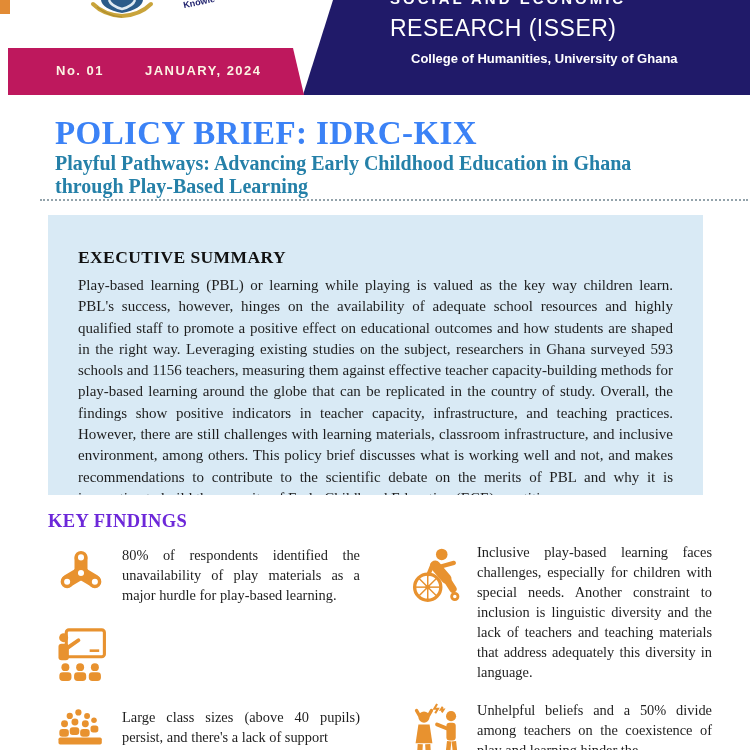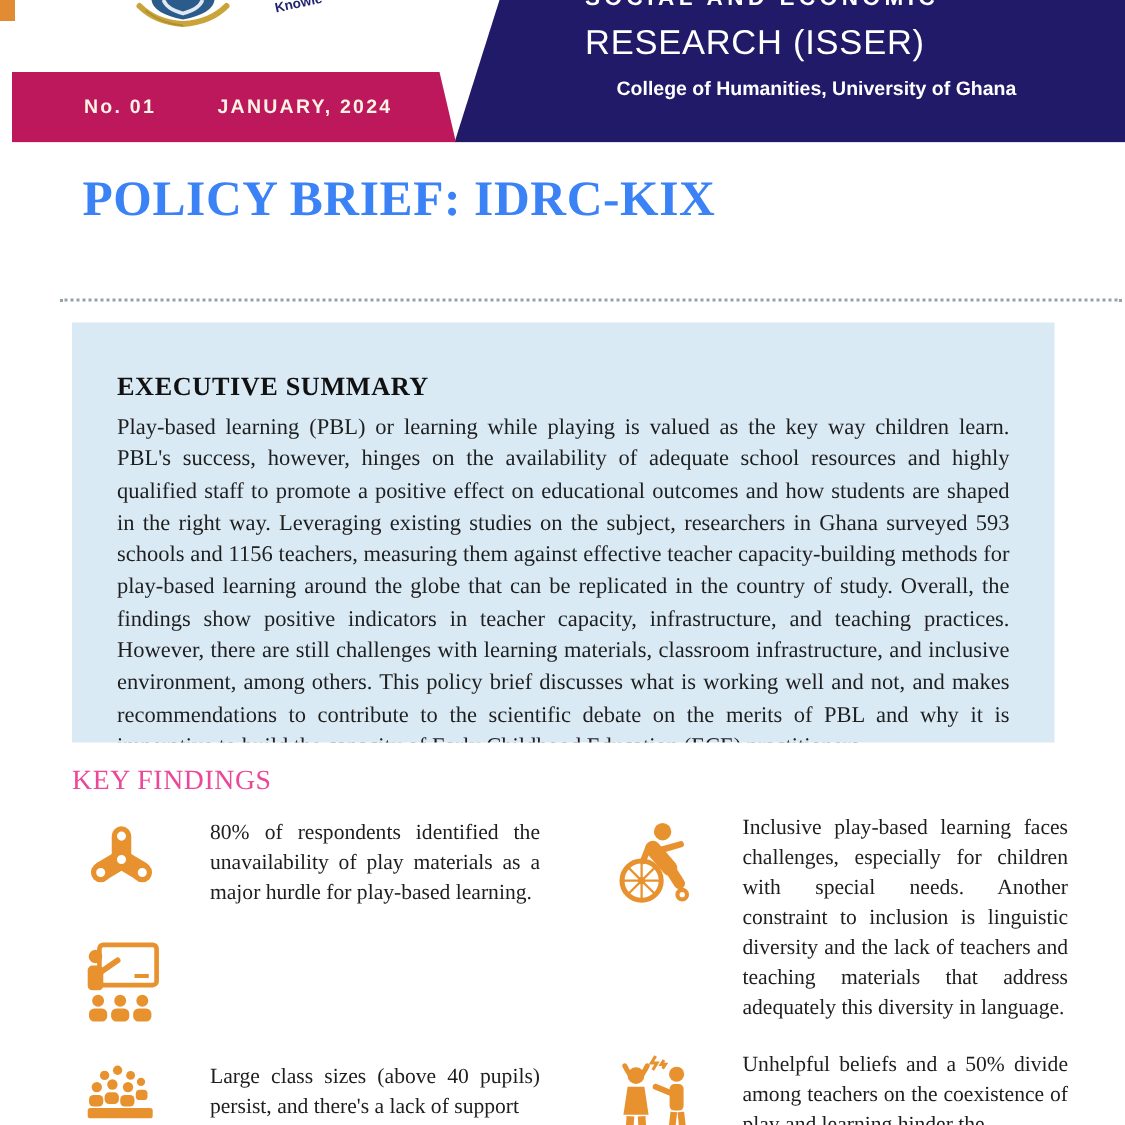--- a/index.html
+++ b/index.html
@@ -43,25 +43,25 @@
   
   .exec-box {
     position:absolute; left:48px; top:215px; width:655px; height:280px; background:#D9EAF5;
     padding:32px 30px; overflow:hidden;
   }
   .exec-heading { font-size:17.5px; font-weight:bold; color:#111; letter-spacing:.4px; }
   .exec-body {
     margin-top:7px; font-size:15px; line-height:21.3px; text-align:justify; color:#1e1e1e;
   }
   
-  .kf-heading { position:absolute; left:48px; top:511px; font-size:18.5px; font-weight:normal; color:#ec4899; letter-spacing:.4px; }
+  .kf-heading { position:absolute; left:48px; top:511px; font-size:18.5px; font-weight:bold; color:#6d28d9; letter-spacing:.4px; }
   .kf-col { position:absolute; display:flex; flex-direction:column; gap:18px; }
   .kf-col.left  { left:55px;  top:545px; width:305px; }
   .kf-col.right { left:410px; top:542px; width:302px; }
-  .kf-item { display:flex; gap:31px; }
+  .kf-item { display:flex; gap:13px; }
   .kf-icon { flex:0 0 54px; width:54px; margin-top:2px; }
   .kf-text { flex:1; font-size:14.4px; line-height:20px; text-align:justify; color:#1e1e1e; }
 </style>
 </head>
 <body>
 
 <div id="page">
 
   <div class="corner-tab"></div>
 
@@ -80,20 +80,21 @@
     <div class="navy-title">RESEARCH (ISSER)</div>
     <div class="navy-sub">College of Humanities, University of Ghana</div>
   </div>
 
   <div class="issue-banner">
     <span class="issue-no">No. 01</span>
     <span class="issue-date">JANUARY, 2024</span>
   </div>
 
   <div class="doc-title">POLICY BRIEF: IDRC-KIX</div>
+  <div class="doc-subtitle">Playful Pathways: Advancing Early Childhood Education in Ghana through Play-Based Learning</div>
   <div class="dotted-rule"></div>
 
   <div class="exec-box">
     <div class="exec-heading">EXECUTIVE SUMMARY</div>
     <div class="exec-body">Play-based learning (PBL) or learning while playing is valued as the key way children learn. PBL's success, however, hinges on the availability of adequate school resources and highly qualified staff to promote a positive effect on educational outcomes and how students are shaped in the right way. Leveraging existing studies on the subject, researchers in Ghana surveyed 593 schools and 1156 teachers, measuring them against effective teacher capacity-building methods for play-based learning around the globe that can be replicated in the country of study. Overall, the findings show positive indicators in teacher capacity, infrastructure, and teaching practices. However, there are still challenges with learning materials, classroom infrastructure, and inclusive environment, among others.  This policy brief discusses what is working well and not, and makes recommendations to contribute to the scientific debate on the merits of PBL and why it is imperative to build the capacity of Early Childhood Education (ECE) practitioners.</div>
   </div>
 
   <div class="kf-heading">KEY FINDINGS</div>
 
   <div class="kf-col left">

